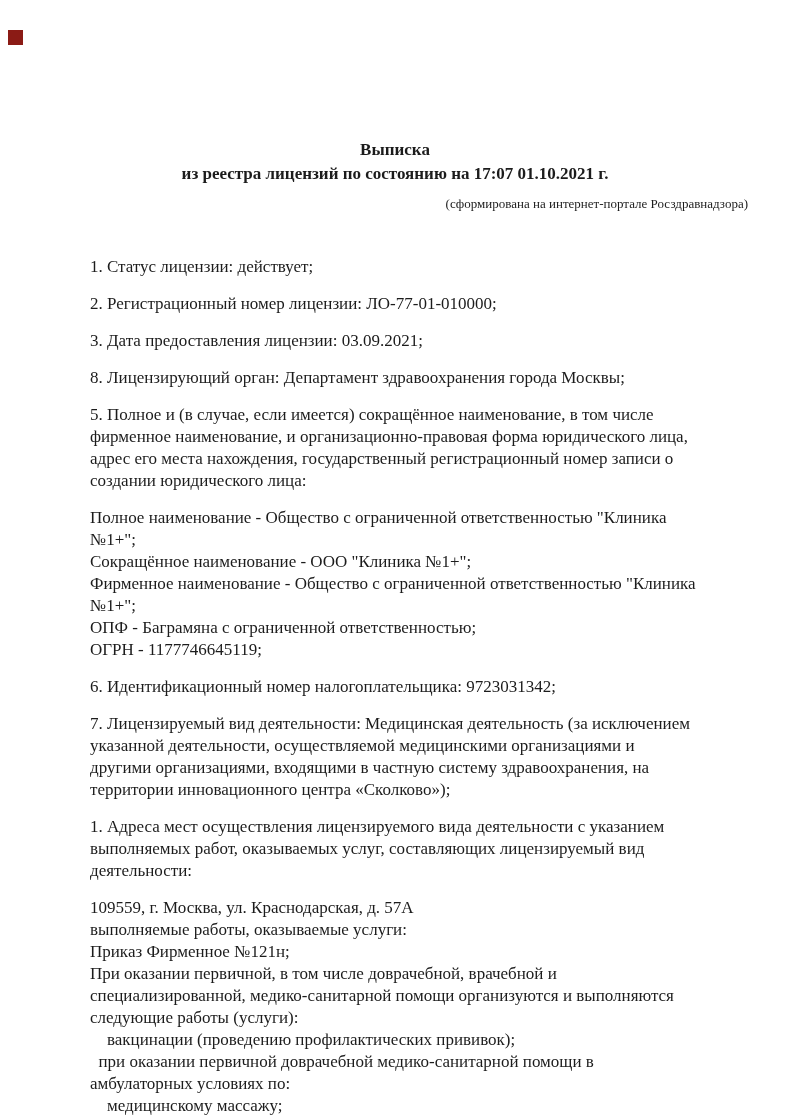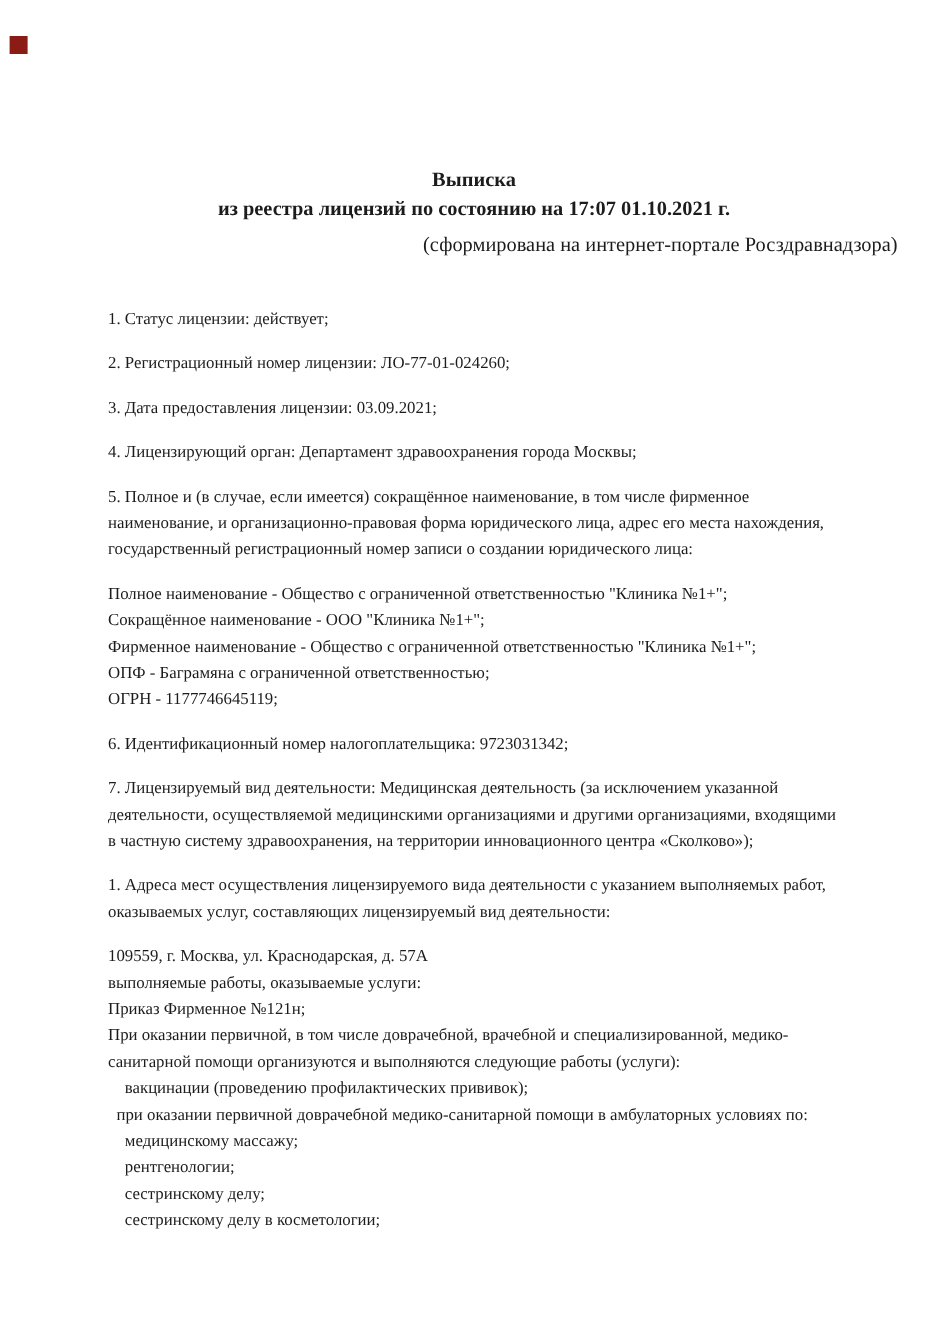--- a/index.html
+++ b/index.html
@@ -29,29 +29,29 @@
     width: 100%;
   }
   .doc-title {
     text-align: center;
     font-weight: bold;
     font-size: 17px;
     line-height: 24px;
   }
   .note {
     text-align: right;
-    font-size: 17px;
+    font-size: 13px;
     line-height: 16px;
     margin-top: 10px;
     margin-bottom: 44px;
     margin-right: -48px;
   }
   .para {
     margin: 0 0 15px 0;
-    font-size: 14px;
+    font-size: 17px;
     line-height: 22px;
   }
   .line {
     white-space: pre-wrap;
   }
 </style>
 </head>
 <body>
 
 <div class="page">
@@ -65,27 +65,27 @@
       <div>из реестра лицензий по состоянию на 17:07 01.10.2021 г.</div>
     </div>
 
     <div class="note">(сформирована на интернет-портале Росздравнадзора)</div>
 
     <div id="paragraphs">
         <div class="para">
           <div class="line">1. Статус лицензии: действует;</div>
         </div>
         <div class="para">
-          <div class="line">2. Регистрационный номер лицензии: ЛО-77-01-024260;</div>
+          <div class="line">2. Регистрационный номер лицензии: ЛО-77-01-010000;</div>
         </div>
         <div class="para">
           <div class="line">3. Дата предоставления лицензии: 03.09.2021;</div>
         </div>
         <div class="para">
-          <div class="line">4. Лицензирующий орган: Департамент здравоохранения города Москвы;</div>
+          <div class="line">8. Лицензирующий орган: Департамент здравоохранения города Москвы;</div>
         </div>
         <div class="para">
           <div class="line">5. Полное и (в случае, если имеется) сокращённое наименование, в том числе фирменное наименование, и организационно-правовая форма юридического лица, адрес его места нахождения, государственный регистрационный номер записи о создании юридического лица:</div>
         </div>
         <div class="para">
           <div class="line">Полное наименование - Общество с ограниченной ответственностью "Клиника №1+";</div>
           <div class="line">Сокращённое наименование - ООО "Клиника №1+";</div>
           <div class="line">Фирменное наименование - Общество с ограниченной ответственностью "Клиника №1+";</div>
           <div class="line">ОПФ - Баграмяна с ограниченной ответственностью;</div>
           <div class="line">ОГРН - 1177746645119;</div>

